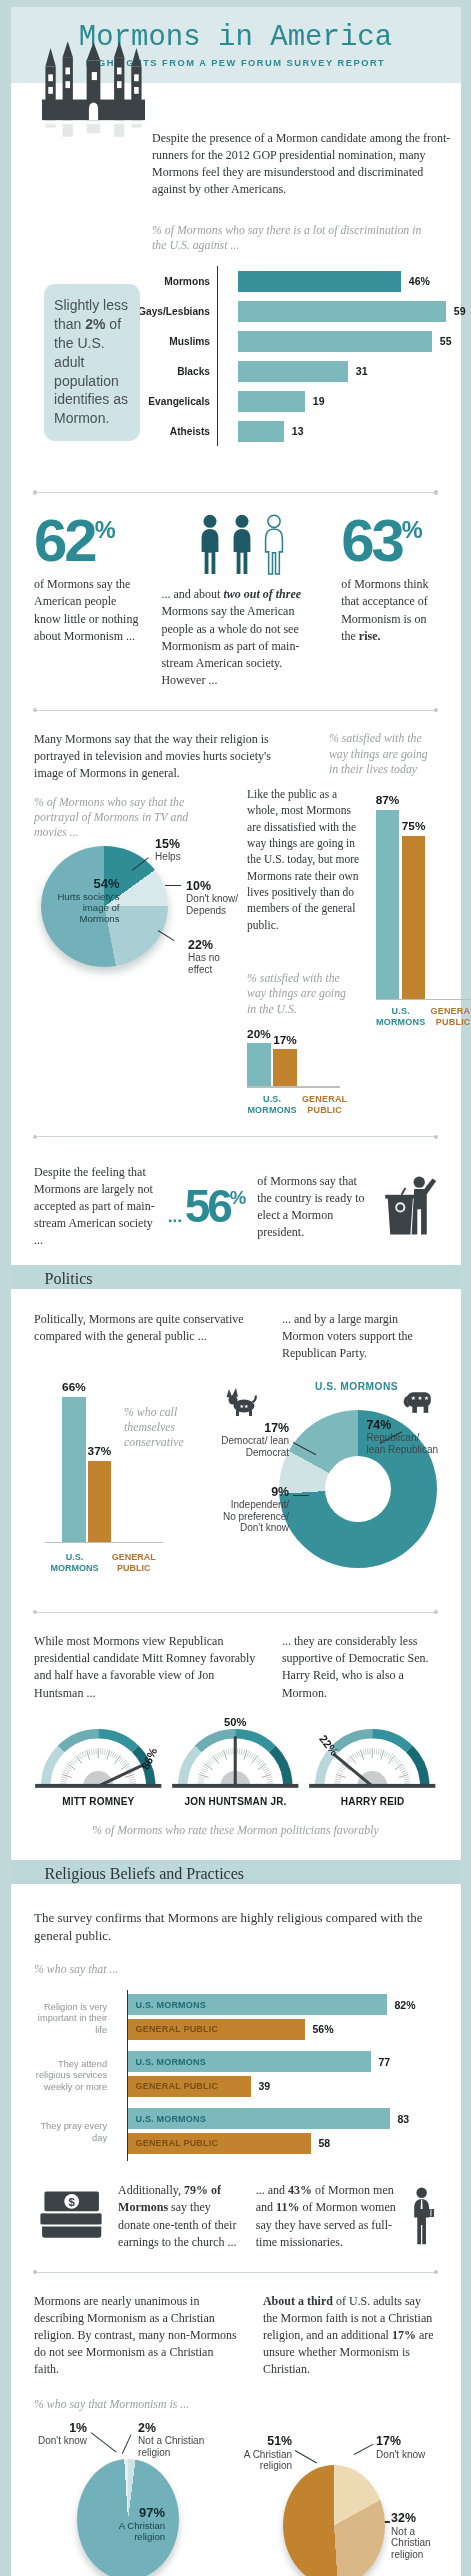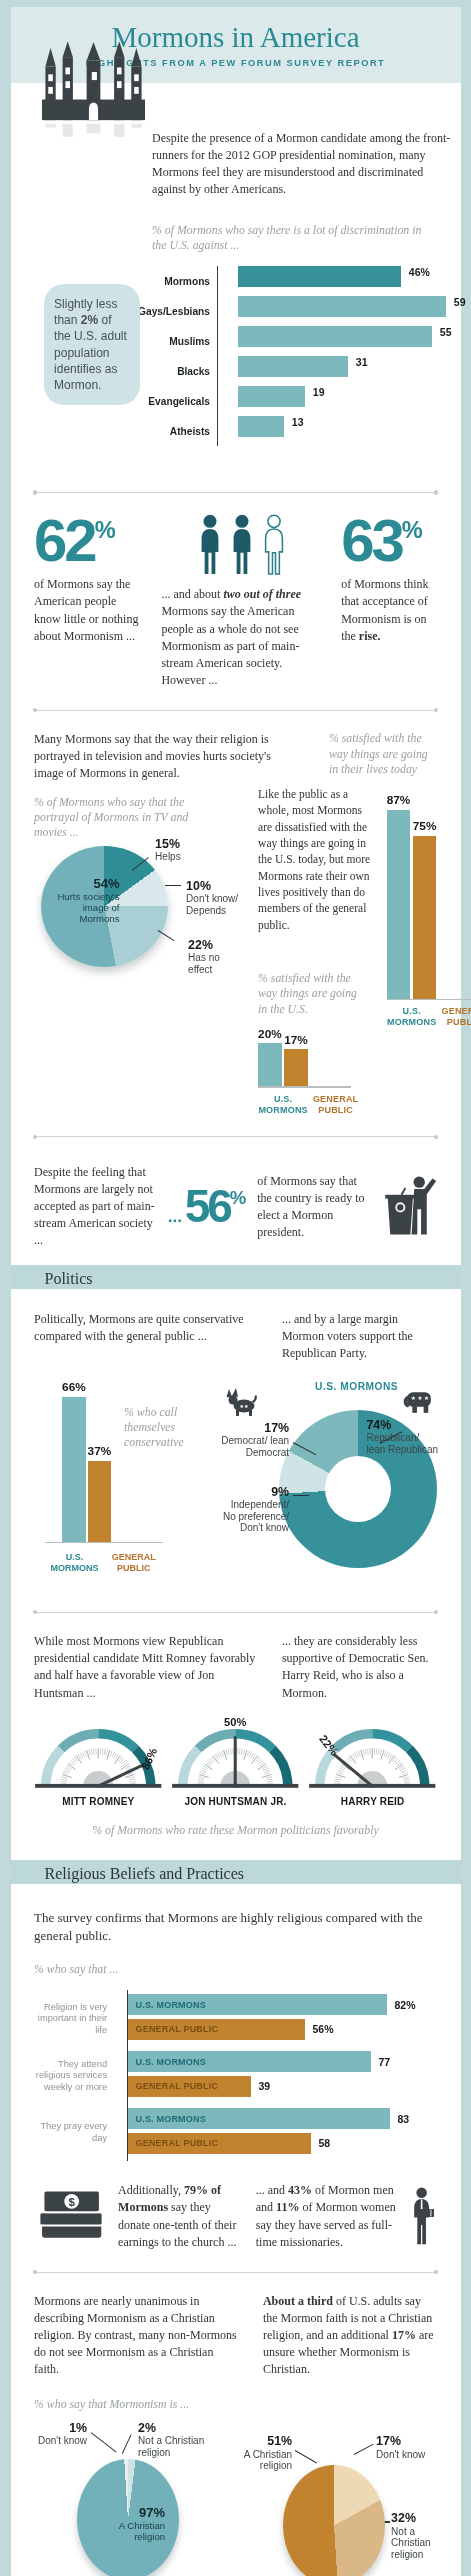--- a/index.html
+++ b/index.html
@@ -1,46 +1,46 @@
 <!DOCTYPE html>
 <html style="font-size:10px"><head>
 <meta charset="utf-8">
 <style>
   html,body{margin:0;padding:0;}
   body{background:#eef3f3;font-family:"Liberation Serif","DejaVu Serif",serif;}
   .page{width:471px;margin:0 auto;background:#c1d9db;padding:7.4px 10.5px 10px 10.5px;box-sizing:border-box;}
   .inner{background:#ffffff;}
   
   .masthead{background:#dbe9eb;height:62px;position:relative;text-align:center;padding-top:13.6px;box-sizing:content-box;}
-  .masthead h1{margin:0;font-size:29px;font-weight:normal;color:#2b8a94;letter-spacing:0;}
+  .masthead h1{margin:0;font-size:29px;font-weight:normal;color:#2b8a94;letter-spacing:0;font-family:Liberation Mono, monospace;}
   .masthead .sub{font-family:"Liberation Sans",sans-serif;font-size:9.3px;letter-spacing:1.5px;color:#2b8a94;margin-top:3.7px;font-weight:bold;}
   .temple-wrap{position:absolute;left:25px;top:33px;width:115px;z-index:5;}
   .temple-wrap svg{display:block;}
   .temple-reflect{transform:scaleY(-1);opacity:.12;height:30px;overflow:hidden;margin-top:0.6px;}
   
   .panel{background:#fff;padding:0 23.6px;overflow:visible;}
   .band{background:#bcd8da;height:24px;line-height:28.5px;padding-left:34px;font-size:16px;color:#2e3538;}
   .body-text{font-size:12px;line-height:1.42;color:#2f3538;margin:0;}
   .caption{font-style:italic;color:#9aa1a3;font-size:11.8px;line-height:1.3;margin:0;}
   .divider{position:relative;height:0.6px;background:#cfd5d7;margin:21px 0;}
   .divider::before,.divider::after{content:'';position:absolute;width:4.3px;height:4.3px;border-radius:50%;background:#c3cacc;top:-1.9px;}
   .divider::before{left:-1.2px}.divider::after{right:-1.2px}
   .bignum{font-family:"Liberation Sans",sans-serif;font-weight:bold;color:#2b8a94;font-size:60px;line-height:.9;letter-spacing:-3.1px;}
   .bignum sup{font-size:23.6px;letter-spacing:0;vertical-align:top;position:relative;top:6.2px;}
   
   .intro-row{padding-top:47px;}
   .intro-p{margin-left:118px;width:304px;}
   .disc-caption{margin-left:118px;margin-top:25px;}
   .disc-section{position:relative;margin-top:12.4px;min-height:205px;}
-  .note-box{position:absolute;left:10px;top:17.4px;width:76px;background:#cfe2e5;border-radius:20px;padding:12.4px 10px;font-family:"Liberation Sans",sans-serif;font-size:12px;line-height:1.35;color:#4a5154;}
+  .note-box{position:absolute;left:10px;top:17.4px;width:76px;background:#cfe2e5;border-radius:11px;padding:12.4px 10px;font-family:"Liberation Sans",sans-serif;font-size:14px;line-height:1.35;color:#4a5154;}
   .disc-chart{display:flex;margin-left:104px;}
   .disc-labels{width:93px;}
   .disc-labels .dl{height:30px;display:flex;align-items:center;justify-content:flex-end;padding-right:7.4px;font-family:"Liberation Sans",sans-serif;font-weight:bold;font-size:10.2px;color:#1d2224;text-align:right;line-height:1.1;}
   .disc-bars{border-left:1.2px solid #2f3437;flex:1;}
-  .disc-line{height:30px;display:flex;align-items:flex-start;padding-left:20px;}
+  .disc-line{height:30px;display:flex;align-items:center;padding-left:20px;}
   .disc-bar{height:21px;}
   .disc-val{font-family:"Liberation Sans",sans-serif;font-weight:bold;font-size:10.5px;color:#17191a;margin-left:7.4px;}
   
   .threecol{display:flex;gap:18.6px;}
   .kcol-a{flex:0 0 27%;}
   .kcol-b{flex:0 0 40%;text-align:left;}
   .kcol-c{flex:1;}
   .persons{display:flex;gap:6.2px;justify-content:center;align-items:flex-end;height:64px;margin-bottom:8.7px;}
   .threecol .body-text{margin-top:8.7px;}
   
@@ -52,21 +52,21 @@
   .pie-caption{width:186px;position:absolute;left:0;top:8.7px;}
   .pie{position:absolute;border-radius:50%;box-shadow:0 5px 8.7px rgba(40,60,62,.25);}
   .pie.portrayal{left:7.4px;top:60px;width:127px;height:121px;}
   .callout{position:absolute;font-family:"Liberation Sans",sans-serif;line-height:1.15;}
   .callout .cv{font-weight:bold;font-size:12.4px;color:#17191a;display:block;}
   .callout .cl-label{font-size:10px;color:#3f4649;}
   .cline{position:absolute;height:1.2px;background:#2f3437;transform-origin:left center;}
   .inside-label{position:absolute;text-align:right;font-family:"Liberation Sans",sans-serif;color:#143b41;}
   .inside-label .cv{font-weight:bold;font-size:13px;display:block;color:#10272b;}
   .inside-label .cl-label{font-size:9.6px;color:#1d3f45;}
-  .pcol-b{flex:0 0 115px;margin-left:16px;}
+  .pcol-b{flex:0 0 115px;margin-left:5px;}
   .pcol-c{flex:1;margin-left:13.6px;}
   .pcol-b .caption{margin-top:38px;width:99px;}
   
   .vchart{margin-top:10px;}
   .vbars{display:flex;align-items:flex-end;gap:2.5px;}
   .vcol{display:flex;flex-direction:column;align-items:center;justify-content:flex-end;}
   .vval{font-family:"Liberation Sans",sans-serif;font-weight:bold;font-size:11.8px;color:#17191a;margin-bottom:2.5px;}
   .vbar{width:23.6px;}
   .vbaseline{height:1.2px;background:#b9bfc1;margin-top:0;}
   .vlabels{display:flex;gap:2.5px;margin-top:6.2px;}

